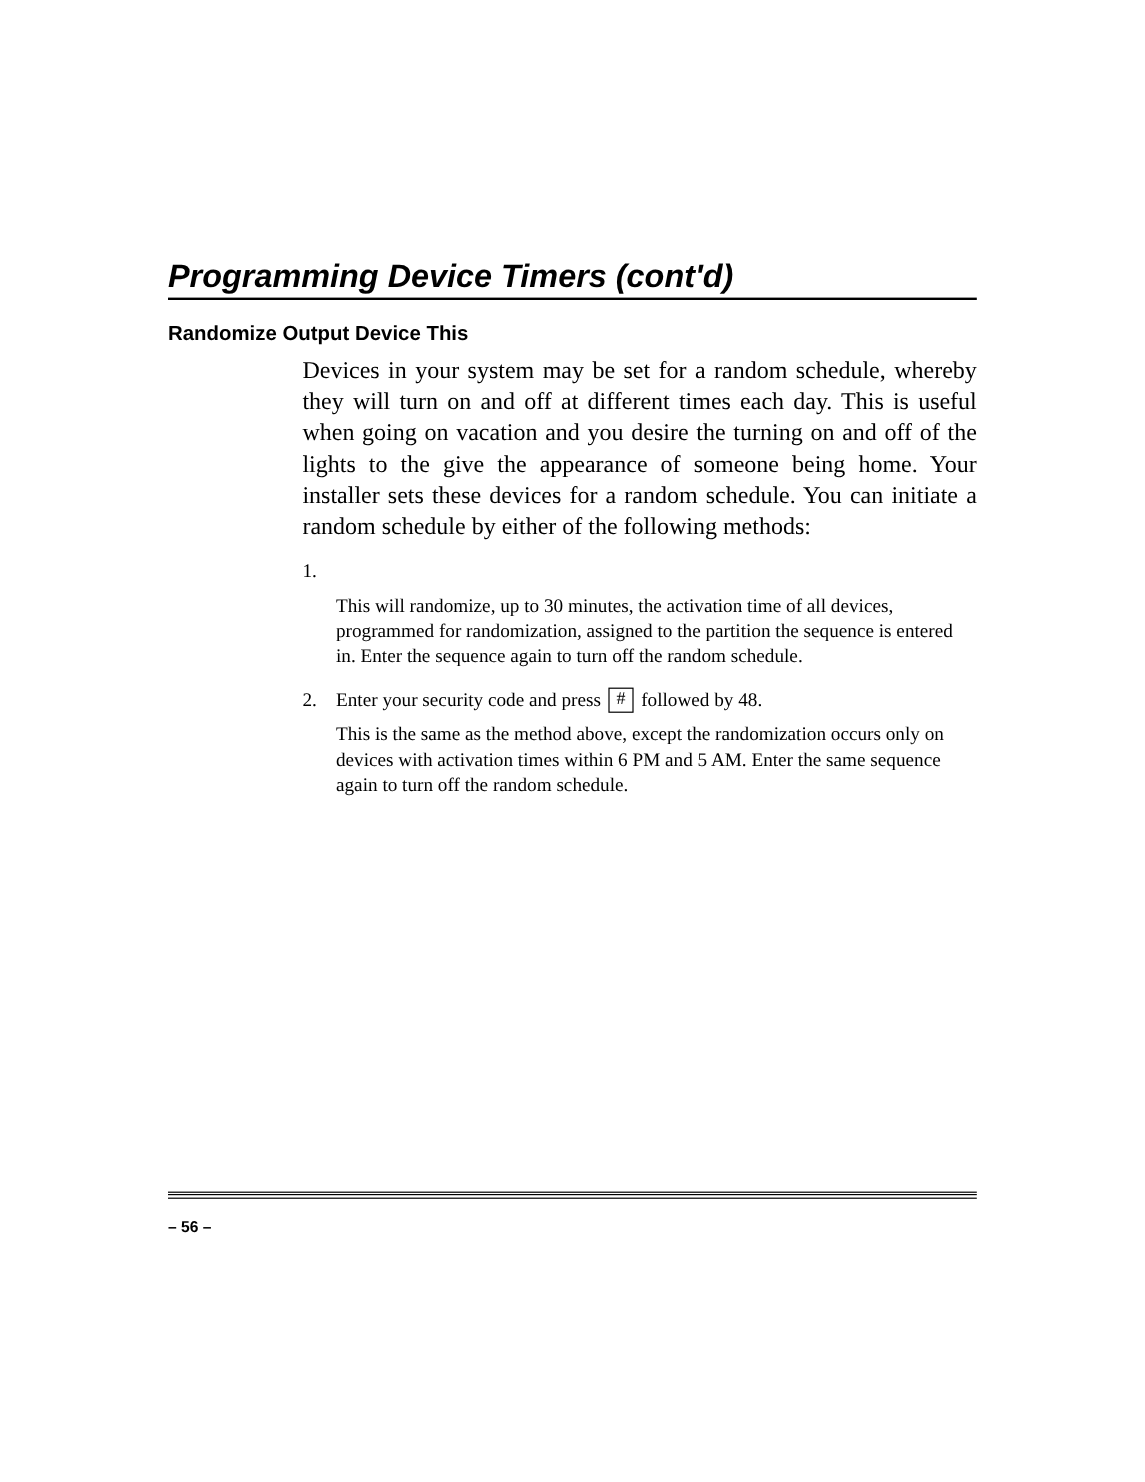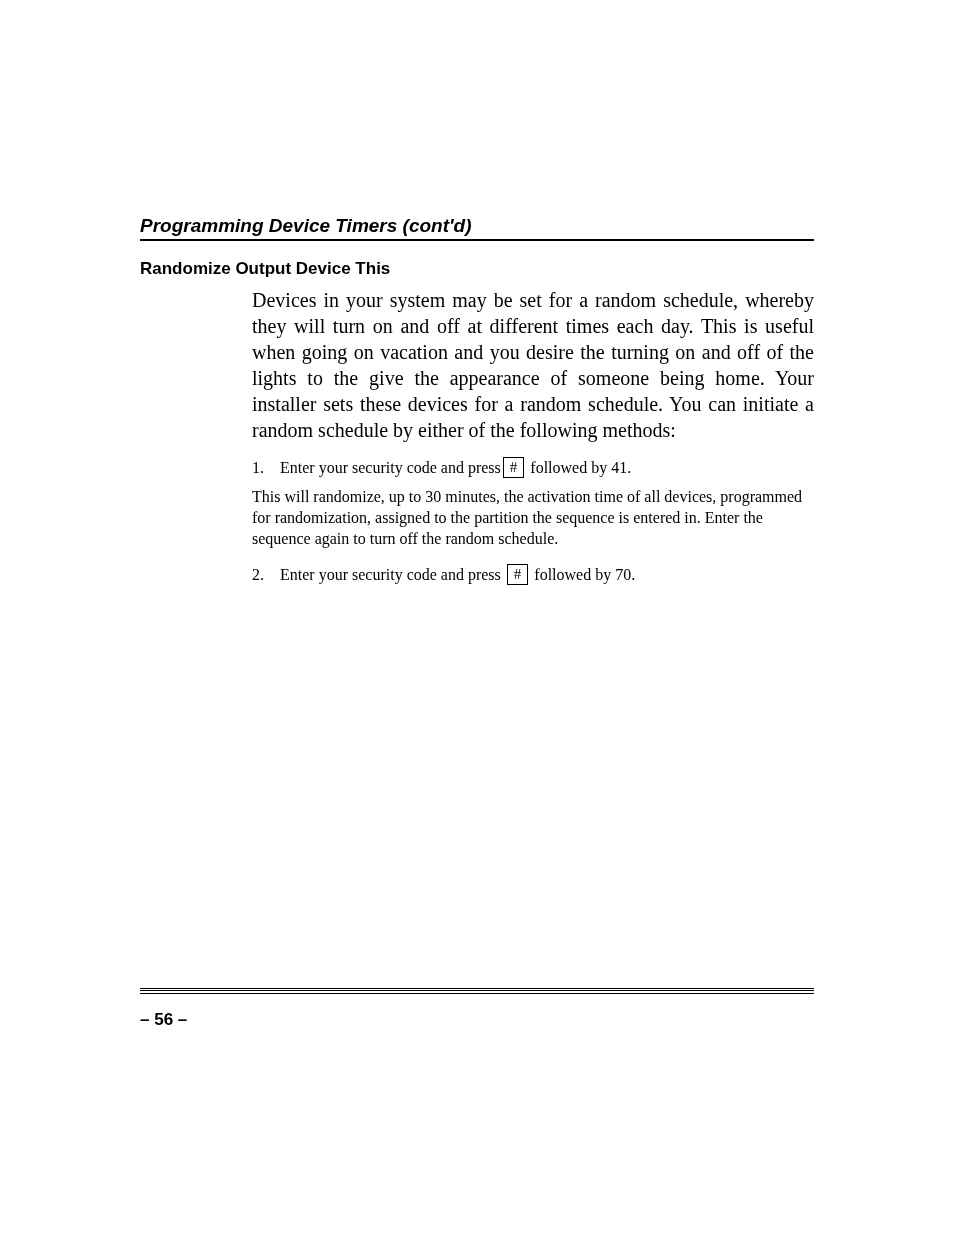--- a/index.html
+++ b/index.html
@@ -15,21 +15,21 @@
       color: #000;
       position: relative;
     }
     .page {
       padding: 215px 140px 0 140px;
     }
     .title {
       font-family: Arial, Helvetica, sans-serif;
       font-weight: bold;
       font-style: italic;
-      font-size: 19px;
+      font-size: 27px;
       margin-bottom: 2px;
     }
     .title-rule {
       border: none;
       border-top: 2.5px solid #000;
       margin-bottom: 18px;
     }
     .subheading {
       font-family: Arial, Helvetica, sans-serif;
       font-weight: bold;
@@ -73,20 +73,21 @@
       line-height: 1.25;
       margin: 0 2px;
       vertical-align: baseline;
       position: relative;
       top: -1px;
     }
     .tail {
       display: inline;
     }
     .body {
+      margin-left: 28px;
       margin-top: 8px;
       font-family: 'Century Schoolbook', Georgia, serif;
       font-size: 16px;
       line-height: 1.3;
       margin-bottom: 14px;
     }
     .footer {
       position: absolute;
       left: 140px;
       right: 140px;
@@ -97,51 +98,49 @@
       border-top: 3px double #000;
     }
     .footer-rule-thin {
       border: none;
       border-top: 1px solid #000;
       margin-top: 2px;
     }
     .page-num {
       font-family: Arial, Helvetica, sans-serif;
       font-weight: bold;
-      font-size: 17px;
+      font-size: 13px;
       margin-top: 16px;
     }
   </style>
 </head>
 <body>
 
 <div class="page">
   <h1 class="title">Programming Device Timers (cont'd)</h1>
   <hr class="title-rule">
   <h2 class="subheading">Randomize Output Device This</h2>
   <p class="intro">Devices in your system may be set for a random schedule, whereby they will turn on and off at different times each day. This is useful when going on vacation and you desire the turning on and off of the lights to the give the appearance of someone being home. Your installer sets these devices for a random schedule. You can initiate a random schedule by either of the following methods:</p>
 
   <div class="list">
     <div class="item">
       <div class="item-row">
         <span class="num">1.</span>
-        <span>
-          <span class="lead">Enter your security code and press</span><span class="keybox">#</span><span class="tail"> followed by 41.</span>
-        </span>
       </div>
       <p class="body">This will randomize, up to 30 minutes, the activation time of all devices, programmed for randomization, assigned to the partition the sequence is entered in. Enter the sequence again to turn off the random schedule.</p>
     </div>
 
     <div class="item">
       <div class="item-row">
         <span class="num">2.</span>
         <span>
-          <span class="lead">Enter your security code and press </span><span class="keybox">#</span><span class="tail"> followed by 70.</span>
+          <span class="lead">Enter your security code and press </span><span class="keybox">#</span><span class="tail"> followed by 48.</span>
         </span>
       </div>
+      <p class="body">This is the same as the method above, except the randomization occurs only on devices with activation times within 6 PM and 5 AM. Enter the same sequence again to turn off the random schedule.</p>
     </div>
   </div>
 </div>
 
 <div class="footer">
   <hr class="footer-rule">
   <hr class="footer-rule-thin">
   <div class="page-num">– 56 –</div>
 </div>
 

